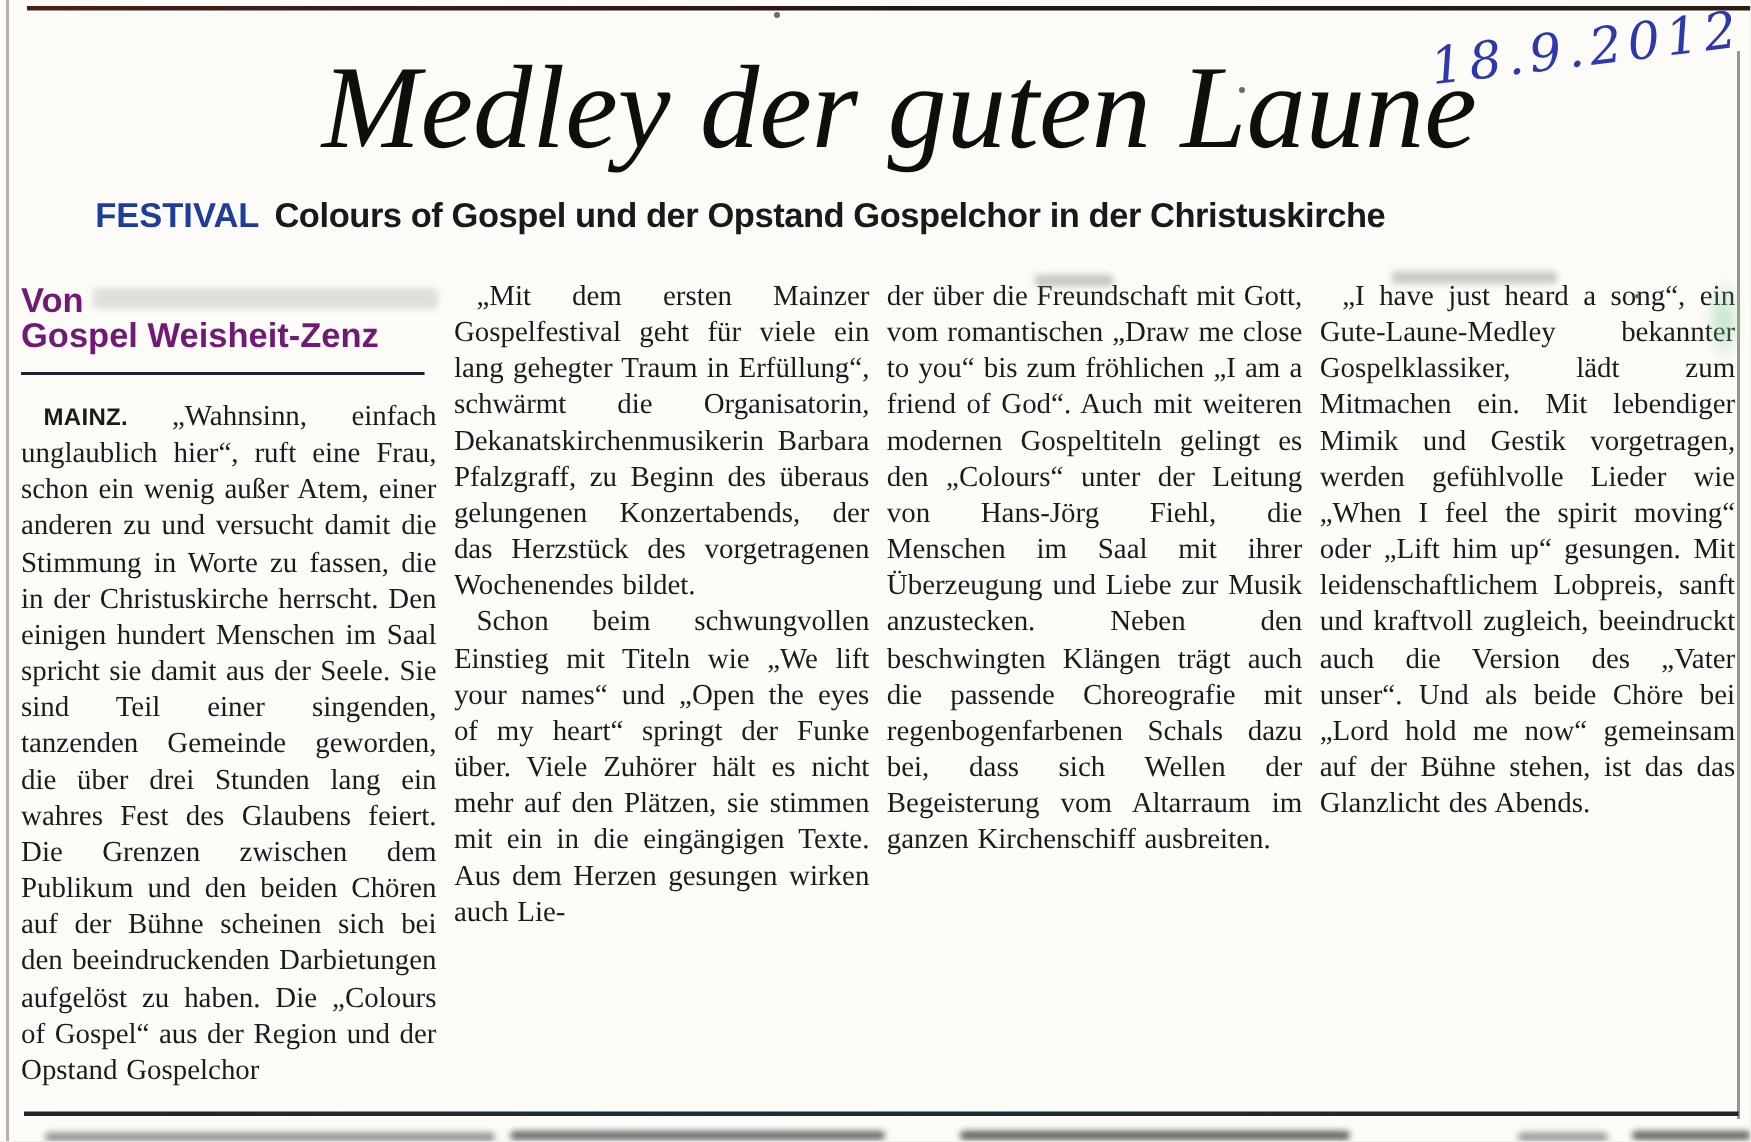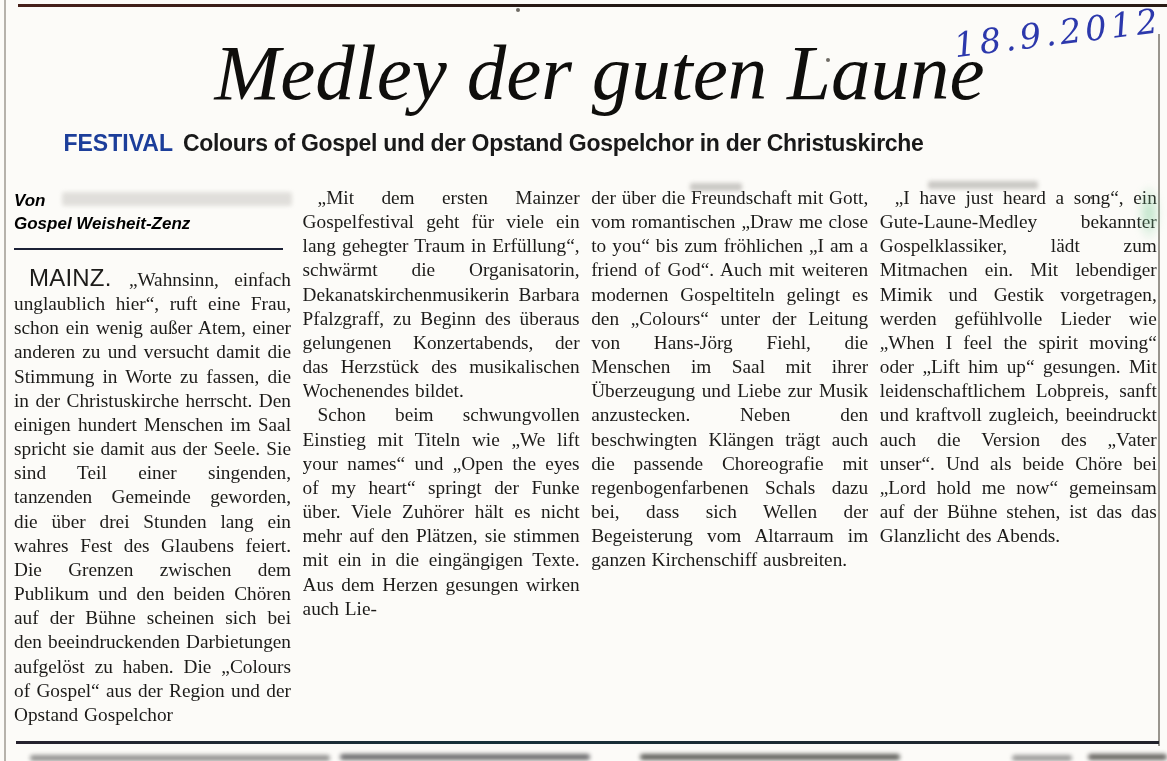--- a/index.html
+++ b/index.html
@@ -60,43 +60,42 @@
   .columns{
     position:absolute;left:14px;top:186px;width:1143px;height:545px;
     display:grid;
     grid-template-columns:repeat(4,277px);
     column-gap:11.6px;
   }
   .col{overflow:hidden;}
   .byline{
     font-family:"Liberation Sans", sans-serif;
     font-weight:700;
-    font-size:17px;
+    font-size:23px;
     line-height:23px;
-    color:#000000;
+    color:#701a75;
     padding-top:3px;
     padding-bottom:13px;
     border-bottom:2.5px solid #1c2136;
     margin-bottom:16px;
     width:97%;
-    font-style:italic;
   }
   .para{
     margin:0;
     font-size:19.3px;
     line-height:24.15px;
     text-align:justify;
     color:#1c1b19;
     word-spacing:1px;
   }
   .para.indent{text-indent:15px;}
   .lead{
     font-family:"Liberation Sans", sans-serif;
-    font-weight:400;
-    font-size:24px;
+    font-weight:700;
+    font-size:16px;
     letter-spacing:0.2px;
   }
 
   
   .smudge{position:absolute;filter:blur(2px);pointer-events:none;}
   .smudge-byline{left:62px;top:192px;width:230px;height:14px;background:#9a9791;opacity:.28;border-radius:3px;}
   .smudge-col3{left:690px;top:183px;width:52px;height:8px;background:#8e8b86;opacity:.45;border-radius:2px;}
   .smudge-col4{left:928px;top:181px;width:110px;height:8px;background:#8e8b86;opacity:.45;border-radius:2px;}
   .smudge-green{left:1136px;top:183px;width:26px;height:60px;
     background:radial-gradient(ellipse at center,#7fce9a 0%,rgba(160,220,180,0) 70%);
@@ -128,21 +127,21 @@
 
   <div class="columns">
     <div class="col">
       <div class="byline">
         <span>Von</span><br>
         <span>Gospel Weisheit-Zenz</span>
       </div>
     <p class="para indent"><strong class="lead">MAINZ. </strong>„Wahnsinn, einfach unglaublich hier“, ruft eine Frau, schon ein wenig außer Atem, einer anderen zu und versucht damit die Stimmung in Worte zu fassen, die in der Christuskirche herrscht. Den einigen hundert Menschen im Saal spricht sie damit aus der Seele. Sie sind Teil einer singenden, tanzenden Gemeinde geworden, die über drei Stunden lang ein wahres Fest des Glaubens feiert. Die Grenzen zwischen dem Publikum und den beiden Chören auf der Bühne scheinen sich bei den beeindruckenden Darbietungen aufgelöst zu haben. Die „Colours of Gospel“ aus der Region und der Opstand Gospelchor</p>
       </div>
     <div class="col">
-        <p class="para indent">„Mit dem ersten Mainzer Gospelfestival geht für viele ein lang gehegter Traum in Erfüllung“, schwärmt die Organisatorin, Dekanatskirchenmusikerin Barbara Pfalzgraff, zu Beginn des überaus gelungenen Konzertabends, der das Herzstück des musikalischen Wochenendes bildet.</p>
+        <p class="para indent">„Mit dem ersten Mainzer Gospelfestival geht für viele ein lang gehegter Traum in Erfüllung“, schwärmt die Organisatorin, Dekanatskirchenmusikerin Barbara Pfalzgraff, zu Beginn des überaus gelungenen Konzertabends, der das Herzstück des vorgetragenen Wochenendes bildet.</p>
         <p class="para indent">Schon beim schwungvollen Einstieg mit Titeln wie „We lift your names“ und „Open the eyes of my heart“ springt der Funke über. Viele Zuhörer hält es nicht mehr auf den Plätzen, sie stimmen mit ein in die eingängigen Texte. Aus dem Herzen gesungen wirken auch Lie-</p>
       </div>
     <div class="col">
         <p class="para">der über die Freundschaft mit Gott, vom romantischen „Draw me close to you“ bis zum fröhlichen „I am a friend of God“. Auch mit weiteren modernen Gospeltiteln gelingt es den „Colours“ unter der Leitung von Hans-Jörg Fiehl, die Menschen im Saal mit ihrer Überzeugung und Liebe zur Musik anzustecken. Neben den beschwingten Klängen trägt auch die passende Choreografie mit regenbogenfarbenen Schals dazu bei, dass sich Wellen der Begeisterung vom Altarraum im ganzen Kirchenschiff ausbreiten.</p>
       </div>
     <div class="col">
         <p class="para indent">„I have just heard a song“, ein Gute-Laune-Medley bekannter Gospelklassiker, lädt zum Mitmachen ein. Mit lebendiger Mimik und Gestik vorgetragen, werden gefühlvolle Lieder wie „When I feel the spirit moving“ oder „Lift him up“ gesungen. Mit leidenschaftlichem Lobpreis, sanft und kraftvoll zugleich, beeindruckt auch die Version des „Vater unser“. Und als beide Chöre bei „Lord hold me now“ gemeinsam auf der Bühne stehen, ist das das Glanzlicht des Abends.</p>
       </div>
   </div>
 

